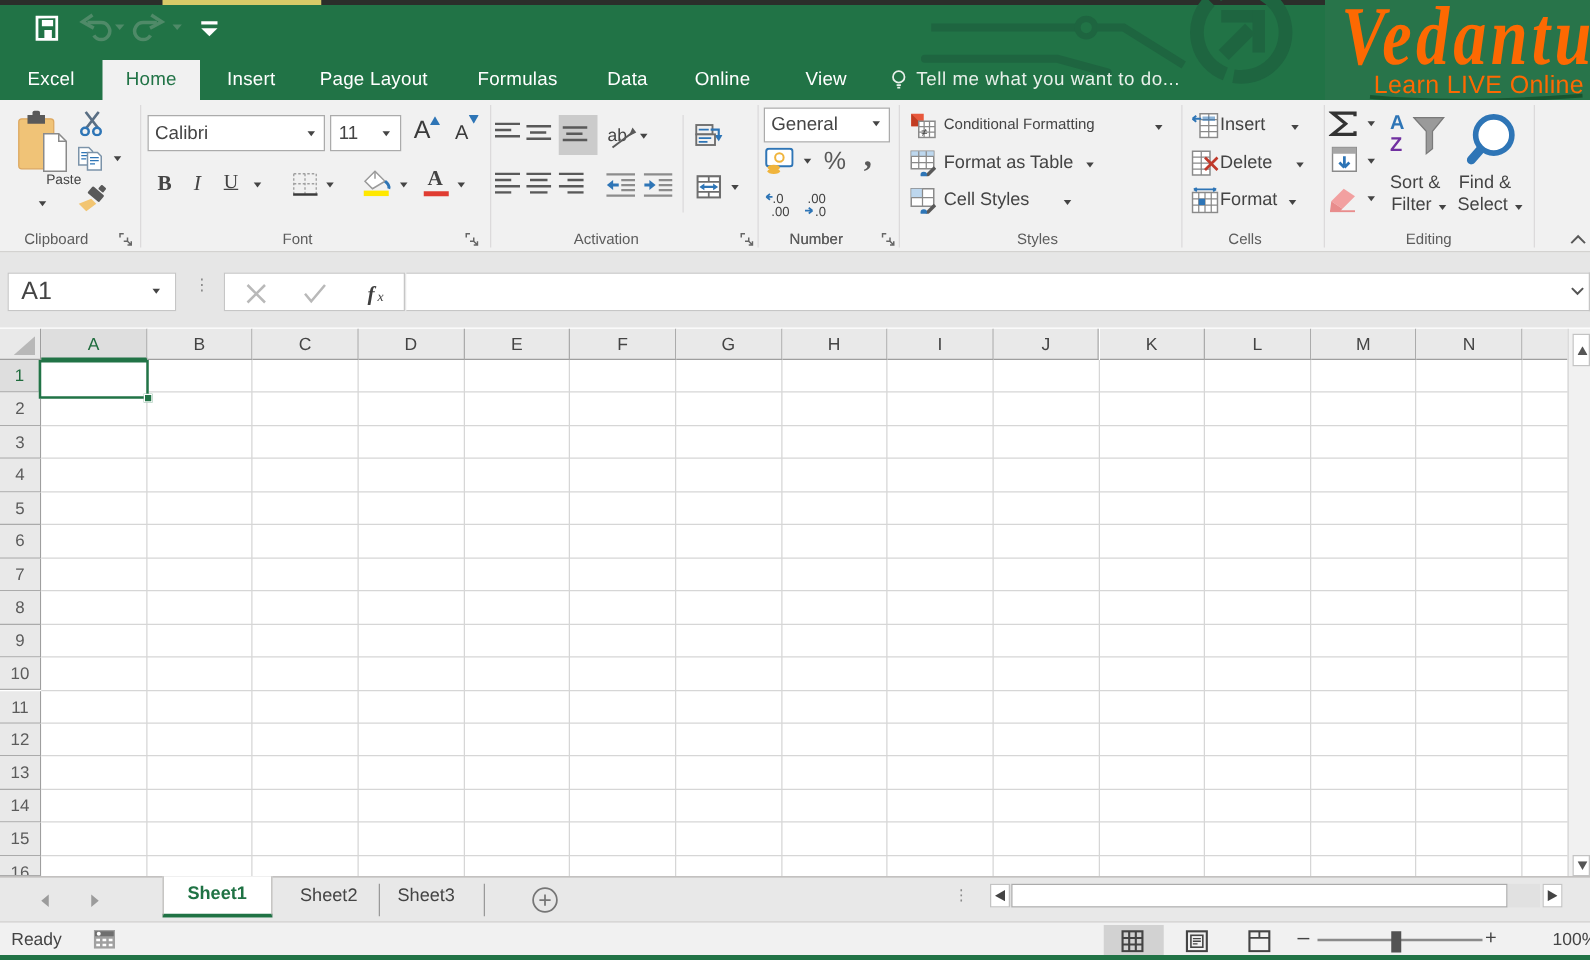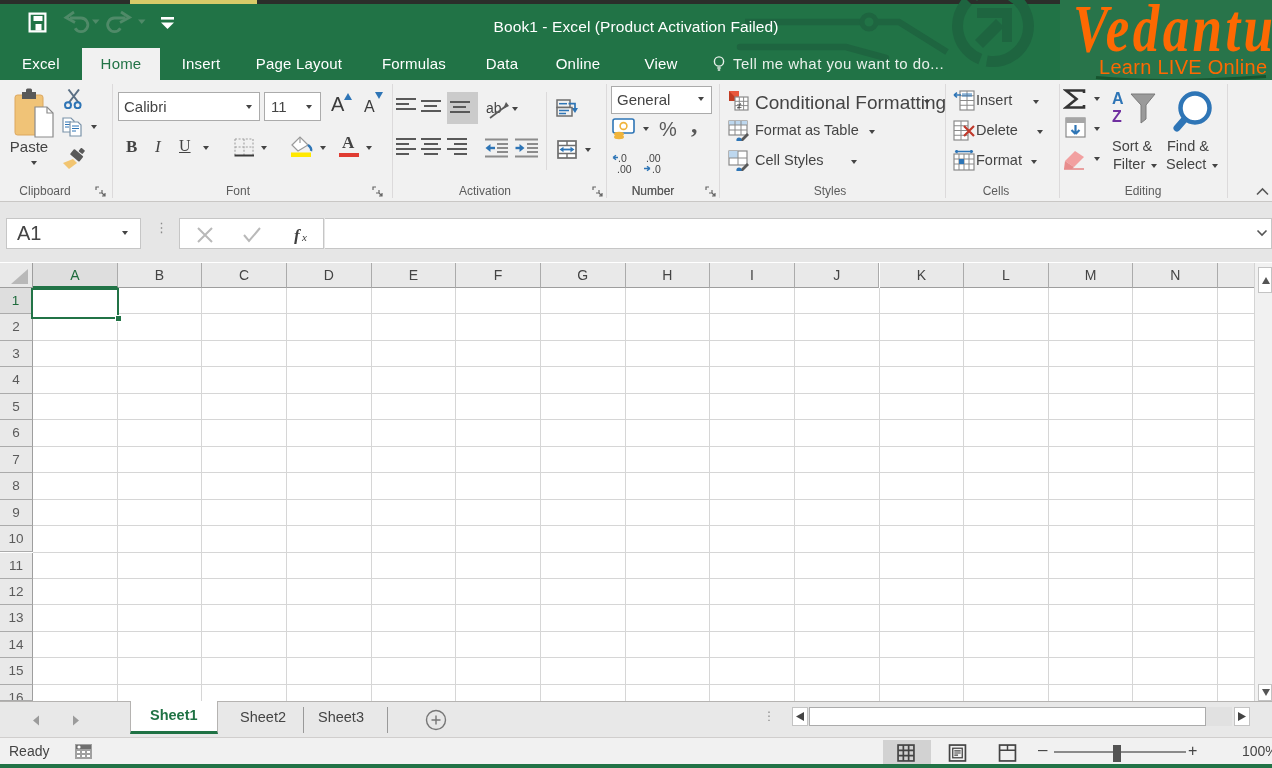--- a/index.html
+++ b/index.html
@@ -74,21 +74,20 @@
         <path d="M125.5 18 H114.5 A6.8 6.8 0 1 0 120.4 28.2"></path>
       </g>
       <g fill="#4f8a68">
         <path d="M92 19.5 L99.5 19.5 L95.75 24 Z"></path>
         <path d="M138 19.5 L145.5 19.5 L141.75 24 Z"></path>
       </g>
 
       <rect x="161" y="17" width="13" height="2.6" fill="#fff"></rect>
       <path d="M161 22.5 h13 l-6.5 6.5 Z" fill="#fff"></path>
     </svg>
-    <div class="txt" style="left:0;top:0;width:1272px;text-align:center;color:#fff;font-size:15.5px;letter-spacing:0.1px;line-height:46px;z-index:3">Book1 - Excel (Product Activation Failed)</div>
   </div>
 
   <div class="menurow">
     <div class="menuitem" style="left:22px;width:32px">Excel</div>
     <div class="hometab">Home</div>
     <div class="menuitem" style="left:180px;width:42px">Insert</div>
     <div class="menuitem" style="left:254px;width:90px">Page Layout</div>
     <div class="menuitem" style="left:378px;width:72px">Formulas</div>
     <div class="menuitem" style="left:484px;width:36px">Data</div>
     <div class="menuitem" style="left:552px;width:52px">Online</div>
@@ -124,21 +123,21 @@
 
     <svg class="abs" style="left:14px;top:8px" width="40" height="50" viewBox="0 0 40 50">
       <rect x="1" y="7" width="28" height="40" rx="2.5" fill="#f0c377" stroke="#dca75f" stroke-width="1"></rect>
       <rect x="8" y="4" width="14" height="7" fill="#595959"></rect>
       <rect x="12" y="0.5" width="6" height="5" rx="1.5" fill="#595959"></rect>
       <g>
           <path d="M21 19 H33 L39 25 V49 H21 Z" fill="#fff" stroke="#8a8a8a" stroke-width="1.2"></path>
       <path d="M33 19 V25 H39" fill="none" stroke="#8a8a8a" stroke-width="1.2"></path>
         </g>
     </svg>
-    <div class="rtext" style="left:7px;top:58px;width:44px;text-align:center;font-size:15px">Paste</div>
+    <div class="rtext" style="left:29px;top:58px;width:44px;text-align:center;font-size:11px">Paste</div>
     <div class="dd" style="left:31px;top:81px"></div>
     <svg class="abs" style="left:64px;top:9px" width="21" height="20" viewBox="0 0 21 20">
       <g stroke="#5a6f84" stroke-width="2" fill="none">
         <path d="M4.5 0.5 L14.5 13.5 M15 0.5 L5 13.5"></path>
         <circle cx="4" cy="16.2" r="3" stroke="#2e75b6"></circle>
         <circle cx="13.6" cy="16.2" r="3" stroke="#2e75b6"></circle>
       </g>
     </svg>
     <svg class="abs" style="left:62px;top:37px" width="22" height="20" viewBox="0 0 22 20">
       <path d="M1 1 H9 L12 4 V15 H1 Z" fill="#fff" stroke="#7b93a9" stroke-width="1.2"></path>
@@ -286,21 +285,21 @@
     <div class="glabel" style="left:613px;width:80px">Number</div>
     <div class="glabel" style="left:613px;width:80px">Number</div>
 
     <svg class="abs" style="left:728px;top:10px" width="21" height="21" viewBox="0 0 21 21">
       <path d="M1 1 h10 v10 h-10 z" fill="#e8583c"></path>
       <path d="M1 1 l10 10 h-10 z" fill="#c13c22"></path>
       <rect x="7" y="7" width="13" height="13" fill="#fff" stroke="#8a8a8a" stroke-width="1.2"></rect>
       <path d="M7 11.3 H20 M7 15.6 H20 M11.3 7 V20 M15.6 7 V20" stroke="#8a8a8a" stroke-width="1"></path>
       <text x="9" y="19" font-size="9" fill="#444">≠</text>
     </svg>
-    <div class="rtext" style="left:755px;top:12px;font-size:19px">Conditional Formatting</div>
+    <div class="rtext" style="left:755px;top:12px;font-size:12px">Conditional Formatting</div>
     <div class="dd" style="left:924px;top:20px"></div>
     <svg class="abs" style="left:728px;top:40px" width="21" height="21" viewBox="0 0 21 21">
       <rect x="1" y="1" width="18" height="14" fill="#fff" stroke="#8a8a8a" stroke-width="1.2"></rect>
       <rect x="1" y="1" width="18" height="4" fill="#bdd7ee"></rect>
       <path d="M1 5 H19 M1 10 H19 M7 1 V15 M13 1 V15" stroke="#8a8a8a" stroke-width="1"></path>
       <path d="M12 20 L19 13 L21 15 L14 22 Z" fill="#595959"></path>
       <circle cx="11" cy="20" r="2.6" fill="#2e75b6"></circle>
     </svg>
     <div class="rtext" style="left:755px;top:42px;font-size:14.5px">Format as Table</div>
     <div class="dd" style="left:869px;top:50px"></div>

